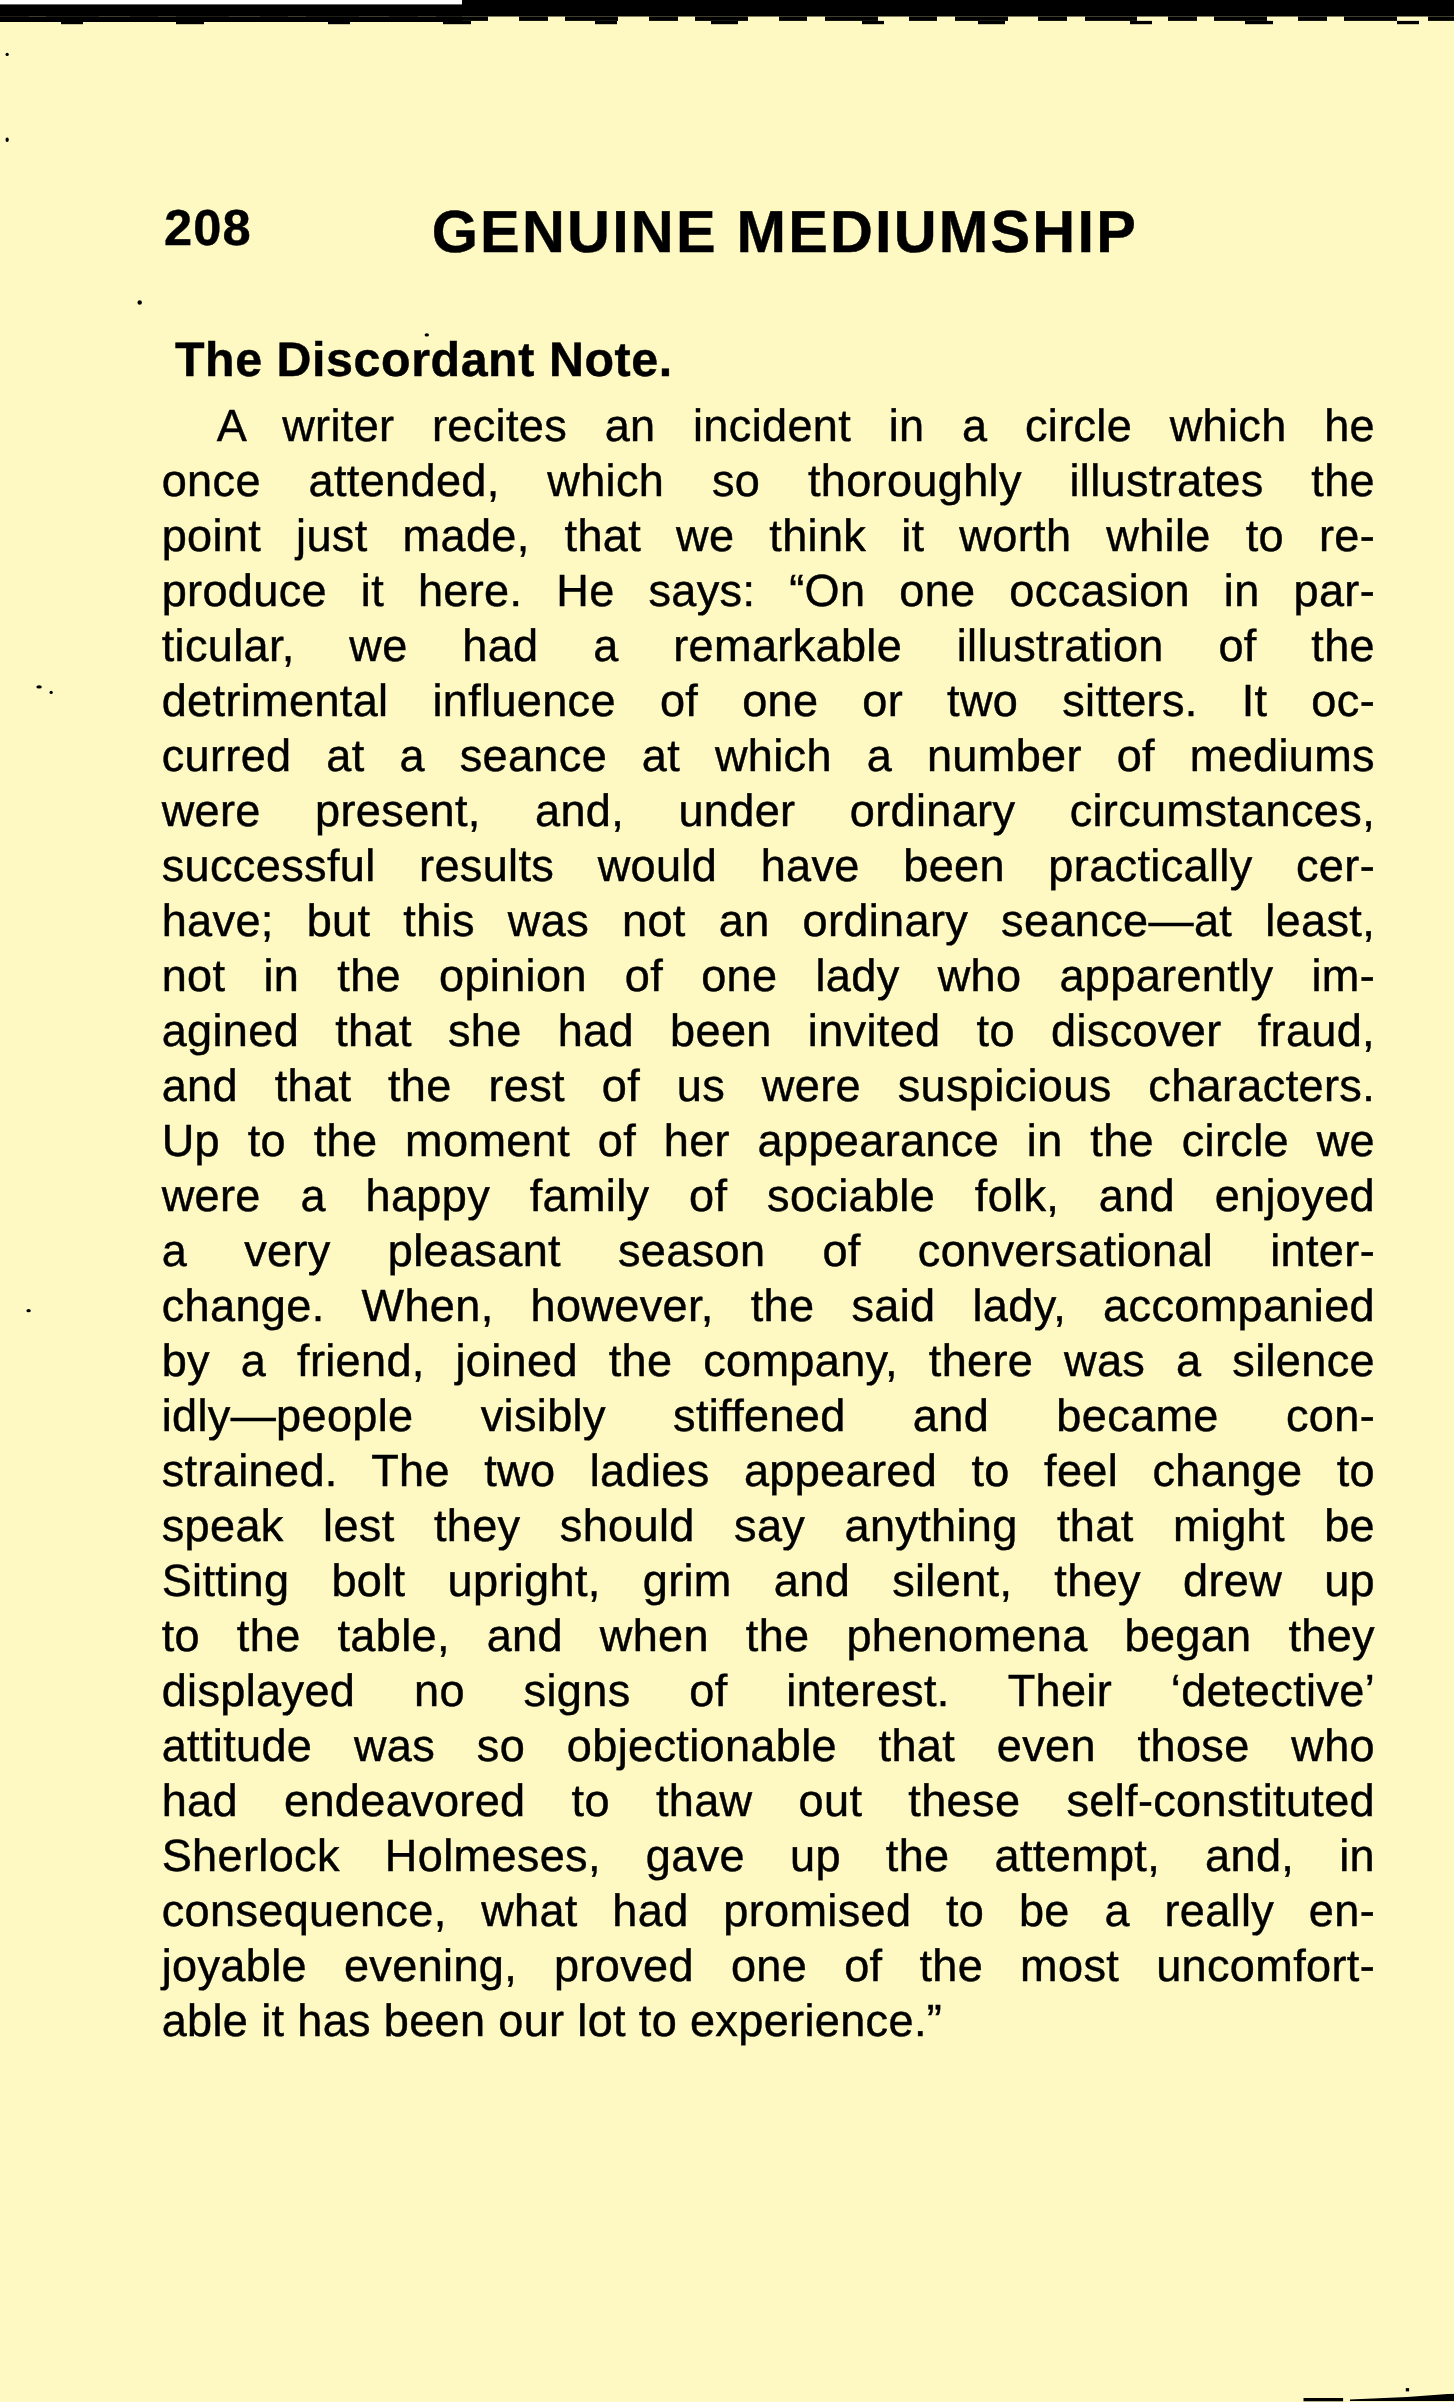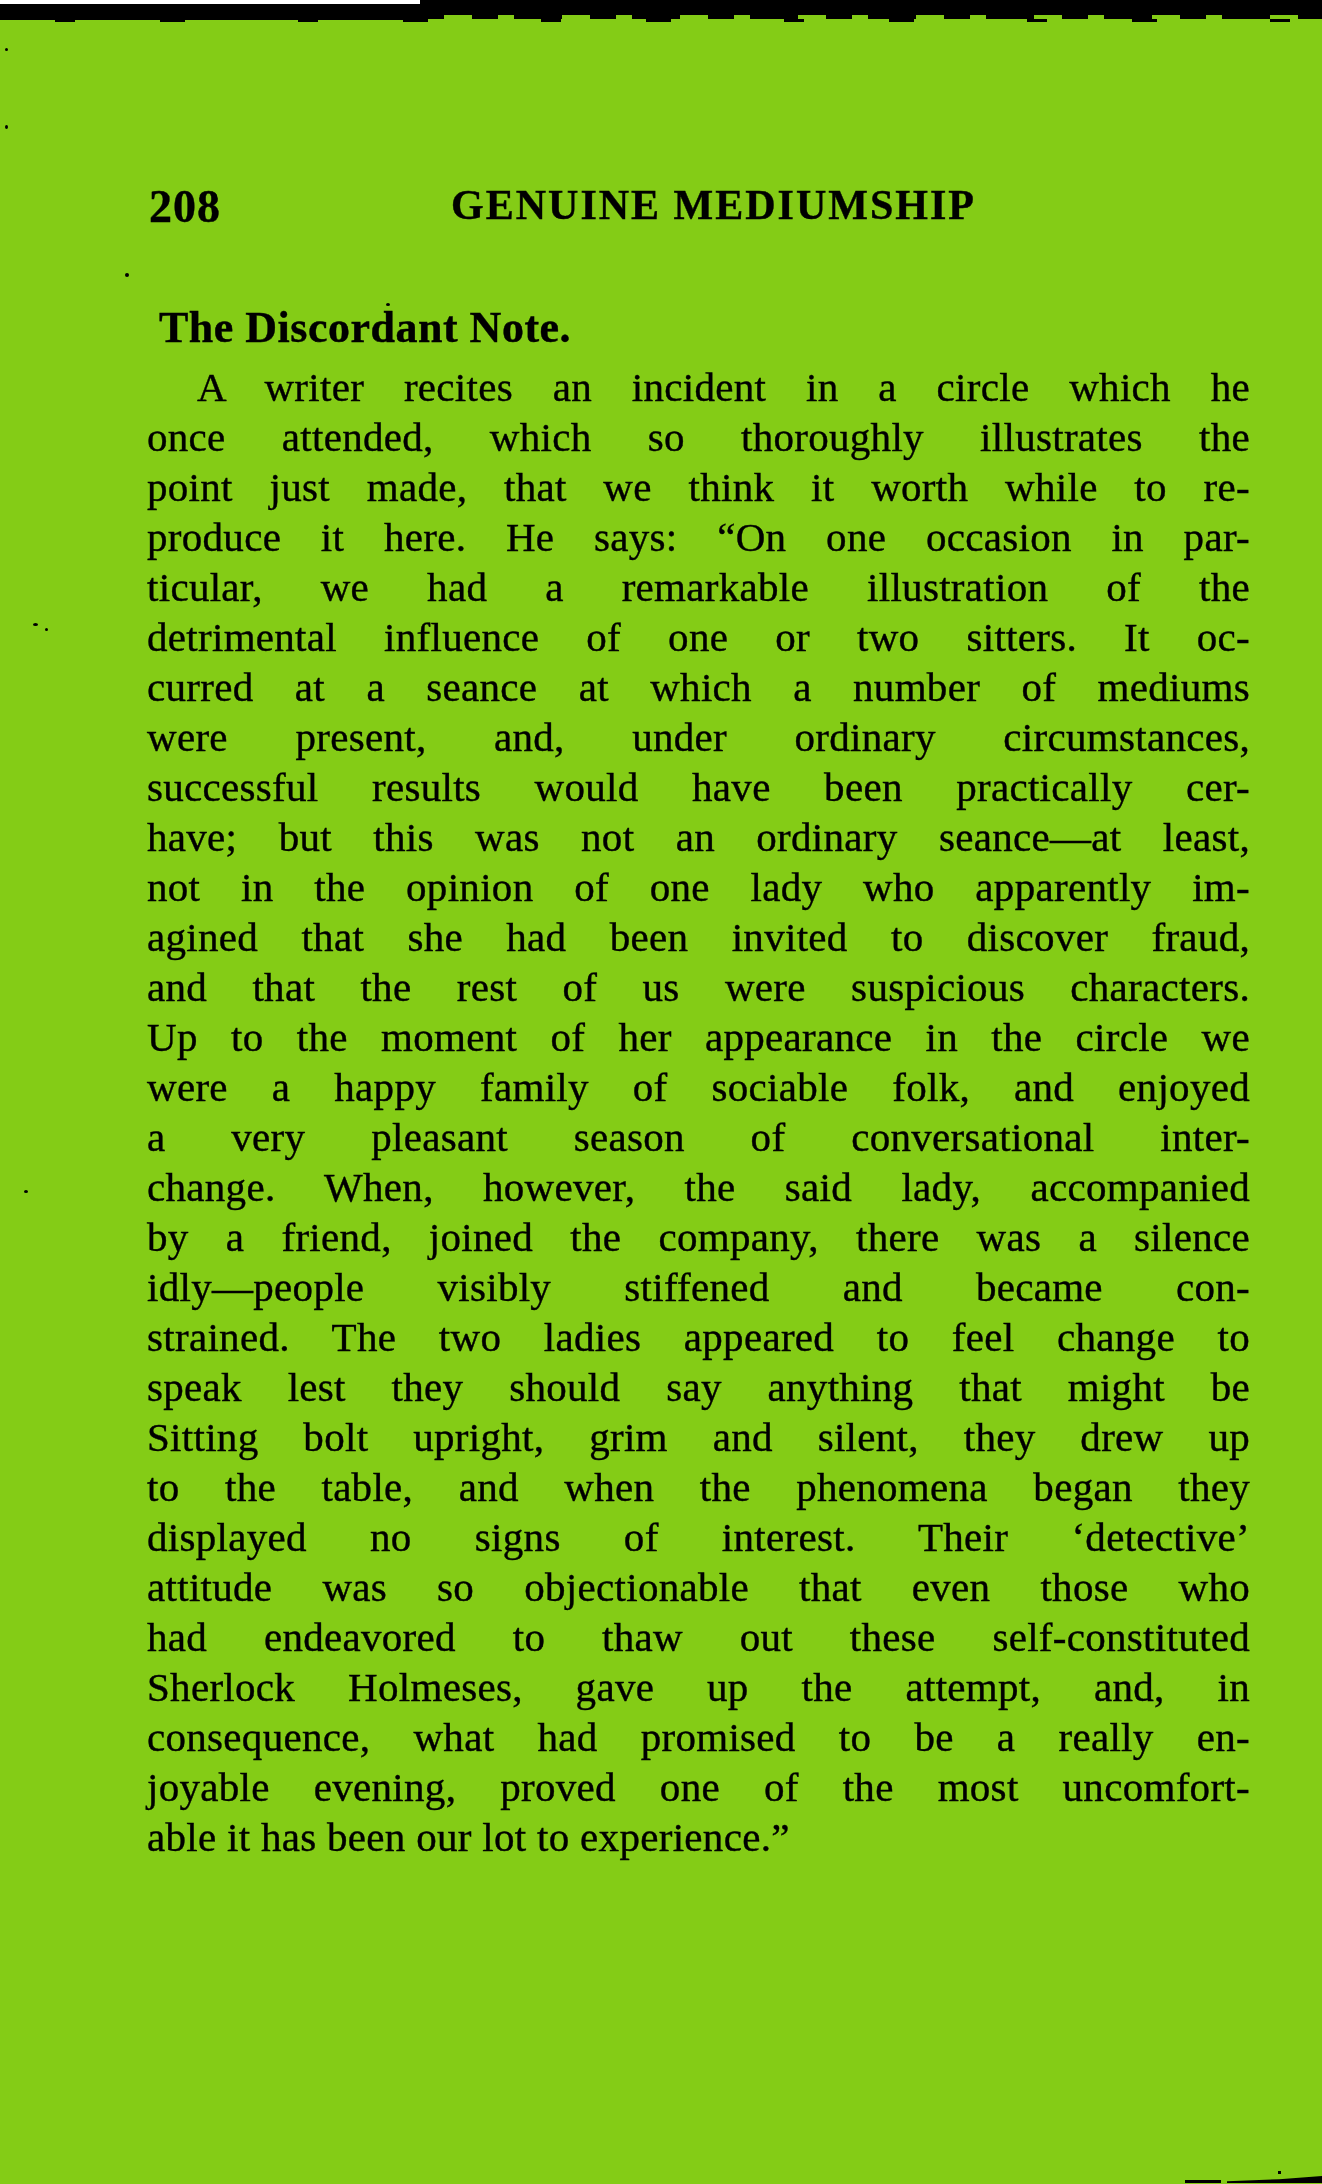--- a/index.html
+++ b/index.html
@@ -4,23 +4,23 @@
 <style>
   html, body {
     margin: 0;
     padding: 0;
     background: #ffffff;
   }
   .page {
     position: relative;
     width: 1322px;
     height: 2184px;
-    background: #84cc16;
+    background: #fef9c3;
     color: #000000;
-    font-family: Liberation Serif, serif;
+    font-family: Liberation Sans, sans-serif;
     overflow: hidden;
     -webkit-text-stroke: 0.4px #000000;
   }
 
   
   .bar-base  { position: absolute; left: 0; top: 0; width: 1322px; height: 15px; background: #000; }
   .bar-notch { position: absolute; left: 0; top: 0; width: 420px; height: 4px; background: #fff; }
   .bar-ext   { position: absolute; left: 0; top: 15px; width: 420px; height: 5px; background: #000; }
   .bar-rag1  { position: absolute; left: 0; top: 15px; width: 1322px; height: 4px;
                background: repeating-linear-gradient(90deg, #000 0 26px, transparent 26px 42px, #000 42px 90px, transparent 90px 118px); }
@@ -32,21 +32,21 @@
     position: absolute;
     left: 149px; top: 184px;
     font-size: 46px; font-weight: bold;
     line-height: 1;
     letter-spacing: 1px;
   }
   .running-header {
     position: absolute;
     left: 147px; top: 184px; width: 1103px;
     text-align: center;
-    font-size: 42px; font-weight: bold;
+    font-size: 54px; font-weight: bold;
     line-height: 1;
     letter-spacing: 2px;
     padding-left: 30px;
     box-sizing: border-box;
   }
 
   
   .section-title {
     position: absolute;
     left: 147px; top: 294px; width: 1103px;

